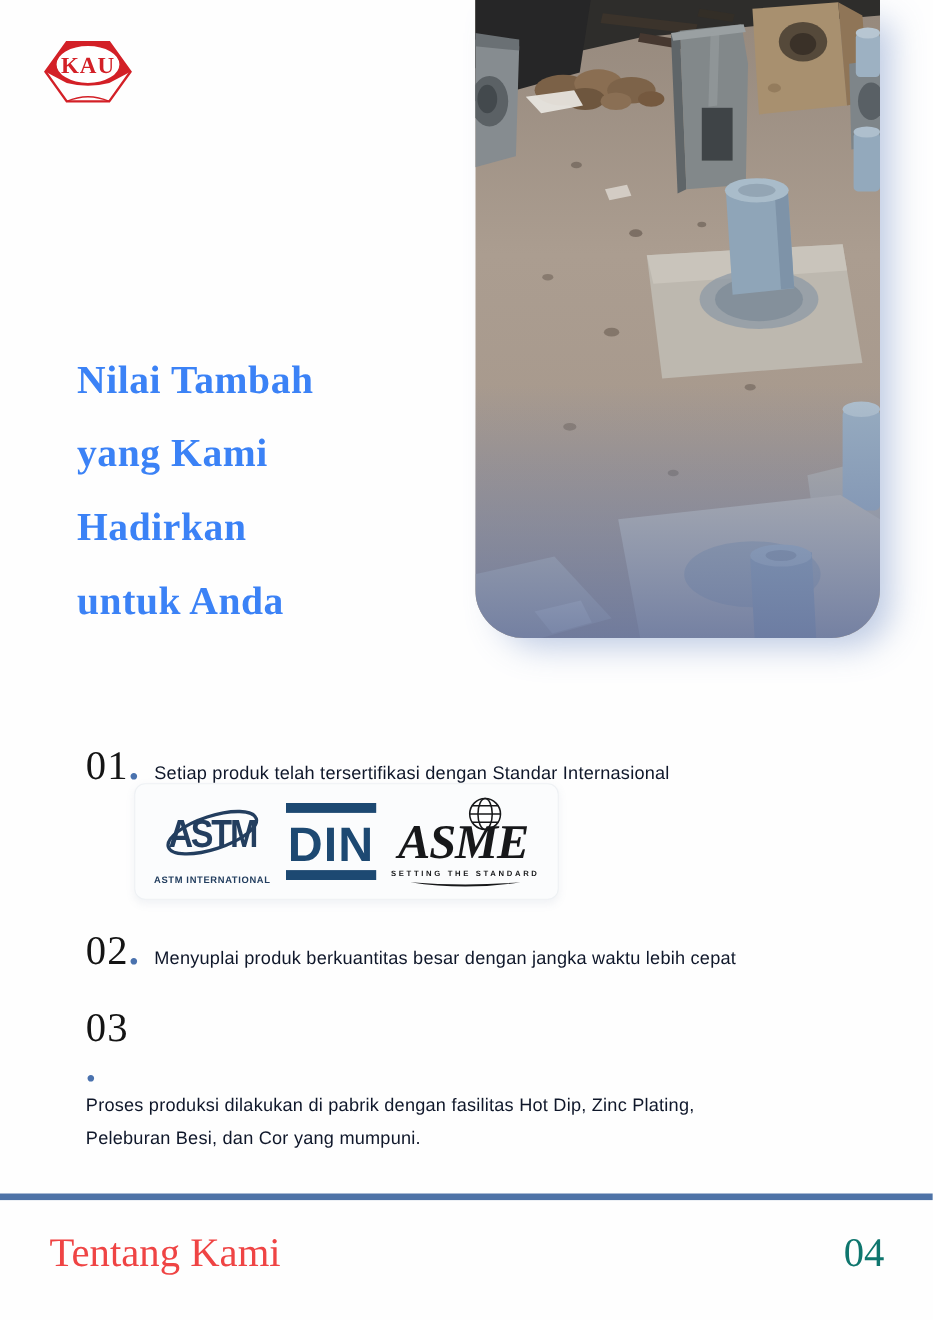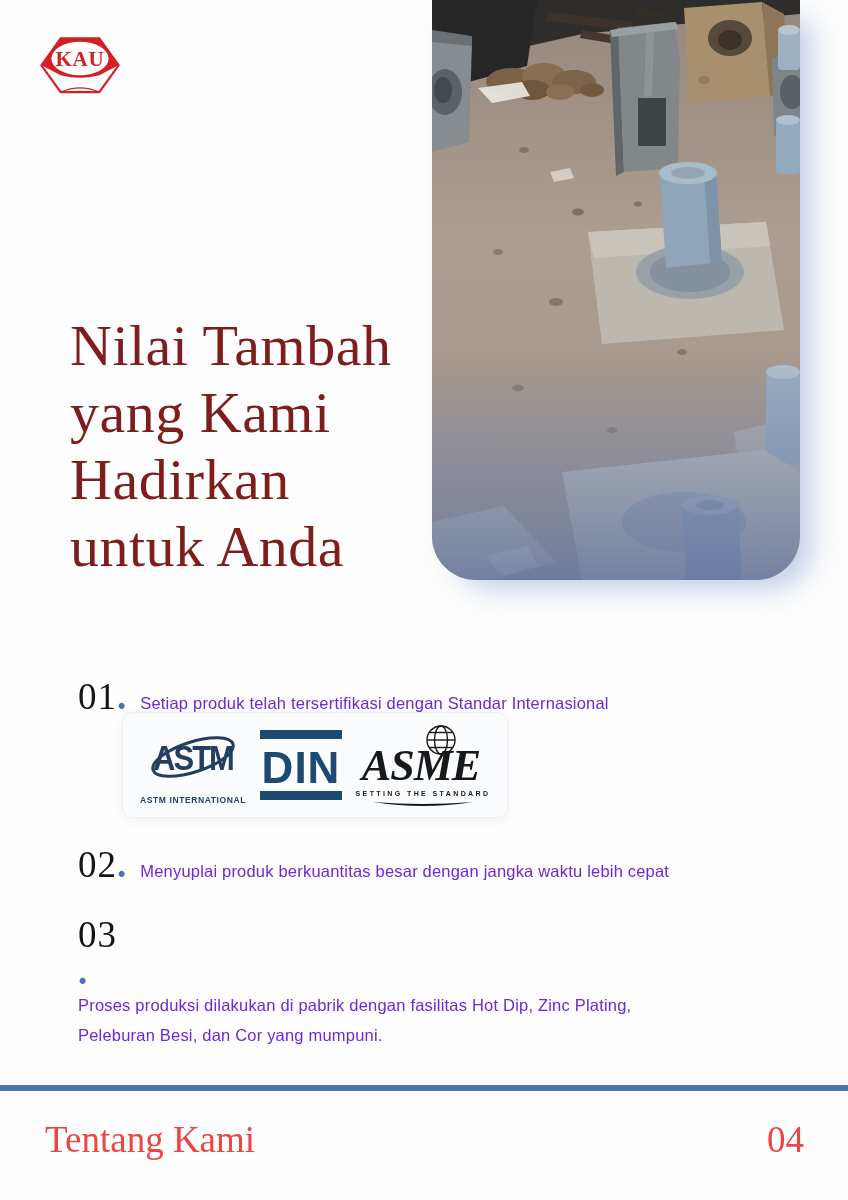--- a/index.html
+++ b/index.html
@@ -13,36 +13,36 @@
   
   .photo-wrap{
     position:absolute;left:432px;top:0;width:368px;height:580px;
     border-radius:0 0 44px 44px;overflow:hidden;
     box-shadow:16px 14px 30px -6px rgba(110,140,195,.45);
   }
   .photo-wrap svg{display:block;width:100%;height:100%;}
   
   .heading{
     position:absolute;left:70px;top:312px;width:380px;
-    font-family:"Liberation Serif",serif;font-weight:400;
-    font-size:58px;line-height:67px;color:#7f1d1d;letter-spacing:.5px;
+    font-family:"Liberation Serif",serif;font-weight:700;
+    font-size:36px;line-height:67px;color:#3b82f6;letter-spacing:.5px;
   }
   .heading div{white-space:nowrap;}
   
   .item{position:absolute;left:78px;display:flex;align-items:baseline;}
   .item-num{
     font-family:"Liberation Serif",serif;font-size:37px;color:#141414;
     letter-spacing:1px;line-height:1;flex:0 0 auto;
   }
   .item-dot{
     font-family:"Liberation Serif",serif;font-size:37px;font-weight:700;
     color:#4a72ae;line-height:1;margin-right:14px;
   }
   .item-text{
-    font-size:16.5px;color:#6d28d9;line-height:30px;letter-spacing:.2px;
+    font-size:16.5px;color:#0f172a;line-height:30px;letter-spacing:.2px;
   }
   #item-1{top:660px;margin-top:18px;}
   #item-2{top:846px;}
   #item-3{top:916px;flex-direction:column;}
   #item-3 .item-text{width:585px;}
   
   .cert-card{
     position:absolute;left:122px;top:712px;width:386px;height:106px;
     background:#fbfcfd;border:1px solid #eef1f4;border-radius:10px;
     box-shadow:0 3px 8px rgba(120,140,170,.10);
@@ -51,21 +51,21 @@
   }
   .cert-logo{display:block;}
   
   .footer-rule{position:absolute;left:0;top:1085px;width:848px;height:6px;background:#4e73a7;}
   .footer-title{
     position:absolute;left:45px;top:1118px;
     font-family:"Liberation Serif",serif;font-size:37px;color:#ef4444;
   }
   .footer-page{
     position:absolute;right:44px;top:1118px;
-    font-family:"Liberation Serif",serif;font-size:37px;color:#ef4444;text-align:center;
+    font-family:"Liberation Serif",serif;font-size:37px;color:#0f766e;text-align:center;
   }
 </style>
 </head>
 <body>
 
 <div class="brand-logo">
   <svg viewBox="0 0 100 84">
 
     <path d="M4,42 L27,10 L73,10 L96,42 L73,54 Q50,60 27,54 Z" fill="#d32027"></path>
 

